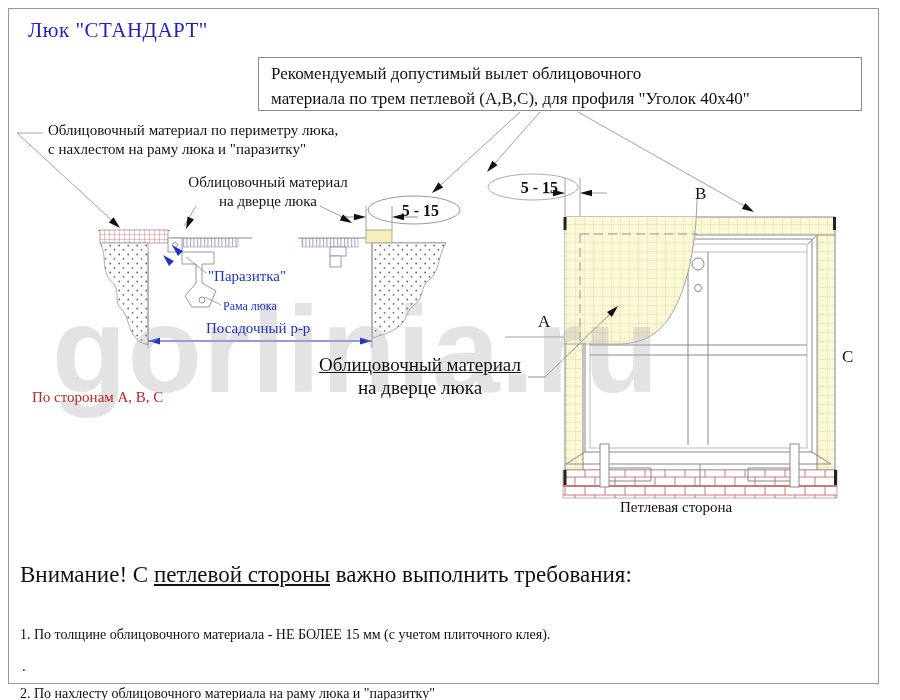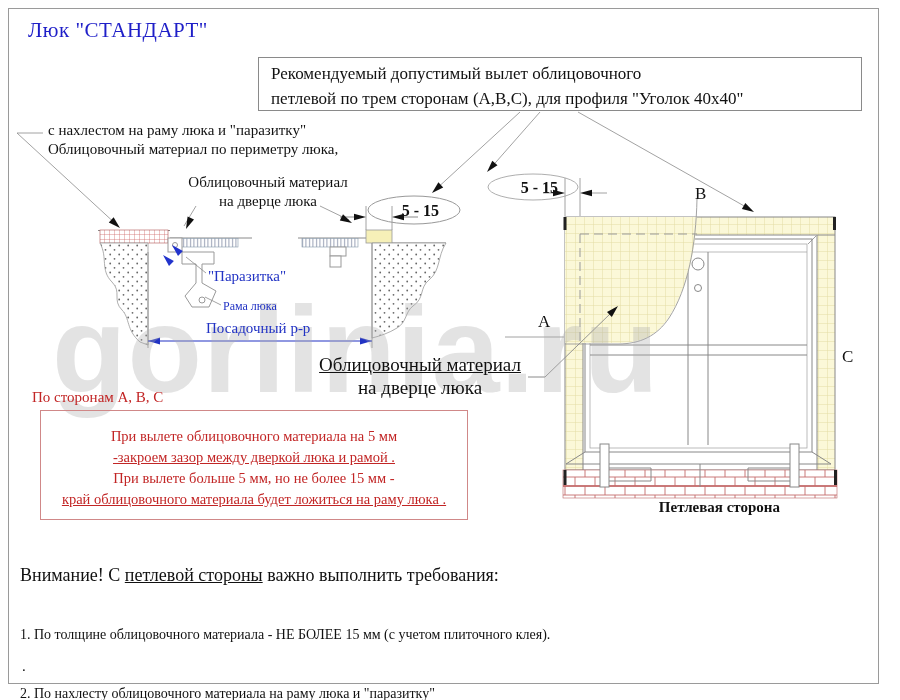--- a/index.html
+++ b/index.html
@@ -18,27 +18,27 @@
   #lbl-rama{left:223px;top:299px;font-size:12px;}
   #lbl-posad{left:206px;top:320px;font-size:15px;}
   .dim-txt{font-size:16px;width:50px;text-align:right;font-weight:bold;}
   #dim1{left:389px;top:202px;}
   #dim2{left:508px;top:179px;}
   .side-letter{font-size:17px;}
   #side-a{left:538px;top:312px;}
   #side-b{left:695px;top:184px;}
   #side-c{left:842px;top:347px;}
   #lbl-door-big{left:295px;top:353px;width:250px;text-align:center;font-size:19px;line-height:23px;}
-  #lbl-hinge{left:620px;top:499px;width:160px;text-align:right;font-size:15px;font-weight:bold;}
+  #lbl-hinge{left:620px;top:499px;width:160px;text-align:left;font-size:15px;}
   .red{color:#c22525;}
   #red-heading{left:32px;top:389px;font-size:15px;}
   #red-box{left:40px;top:410px;width:428px;height:110px;border:1px solid #d08888;
            text-align:center;font-size:14.5px;line-height:21px;padding-top:15px;box-sizing:border-box;}
   #reqs{left:20px;top:527px;width:862px;white-space:pre-wrap;}
-  .req-big{font-size:18px;line-height:24px;}
+  .req-big{font-size:23px;line-height:24px;}
   .req-line{font-size:14px;line-height:23px;}
   #footer-period{left:22px;top:658px;font-size:15px;}
   #watermark{left:52px;top:280px;font-family:"Liberation Sans","DejaVu Sans",sans-serif;
              font-size:122px;font-weight:bold;letter-spacing:1px;color:rgba(172,172,172,0.34);
              z-index:3;pointer-events:none;}
   #drawing{position:absolute;left:0;top:0;z-index:1;}
   .txt{z-index:4;}
 </style>
 </head>
 <body>
@@ -181,26 +181,26 @@
       <line x1="505" y1="337" x2="564" y2="337"></line>
     </g>
   </svg>
 
   <div id="watermark" class="abs">gorlinia.ru</div>
 
   <div id="title" class="abs txt">Люк "СТАНДАРТ"</div>
 
   <div id="rec-box" class="abs txt">
     <div>Рекомендуемый допустимый вылет облицовочного</div>
-    <div>петлевой по трем сторонам (А,В,С), для профиля "Уголок 40х40"</div>
+    <div>материала по трем петлевой (А,В,С), для профиля "Уголок 40х40"</div>
   </div>
 
   <div id="lbl-perimeter" class="abs txt">
+    <div>Облицовочный материал по периметру люка,</div>
     <div>с нахлестом на раму люка и "паразитку"</div>
-    <div>Облицовочный материал по периметру люка,</div>
   </div>
 
   <div id="lbl-door-small" class="abs txt">
     <div>Облицовочный материал</div>
     <div>на дверце люка</div>
   </div>
 
   <div id="lbl-paraz" class="abs txt blue">"Паразитка"</div>
   <div id="lbl-rama" class="abs txt blue">Рама люка</div>
   <div id="lbl-posad" class="abs txt blue">Посадочный р-р</div>
@@ -214,26 +214,20 @@
 
   <div id="lbl-door-big" class="abs txt">
     <div class="u">Облицовочный материал</div>
     <div>на дверце люка</div>
   </div>
 
   <div id="lbl-hinge" class="abs txt">Петлевая сторона</div>
 
   <div id="red-heading" class="abs txt red">По сторонам А, В, С</div>
 
-  <div id="red-box" class="abs txt red">
-    <div>При вылете облицовочного материала  на 5 мм</div>
-    <div class="u">-закроем зазор между дверкой люка и рамой .</div>
-    <div>При вылете больше 5 мм, но не более 15 мм -</div>
-    <div class="u">край облицовочного материала будет ложиться на раму люка .</div>
-  </div>
 
   <div id="reqs" class="abs txt">
     <div class="req-big"><span>Внимание! С </span><span class="u">петлевой стороны</span><span> важно выполнить требования:</span></div>
     <div class="req-line">1. По толщине облицовочного материала - НЕ БОЛЕЕ 15 мм (с учетом плиточного клея).</div>
     <div class="req-line">2. По нахлесту облицовочного материала на раму люка и "паразитку"</div>
     
     
     
   </div>
 

